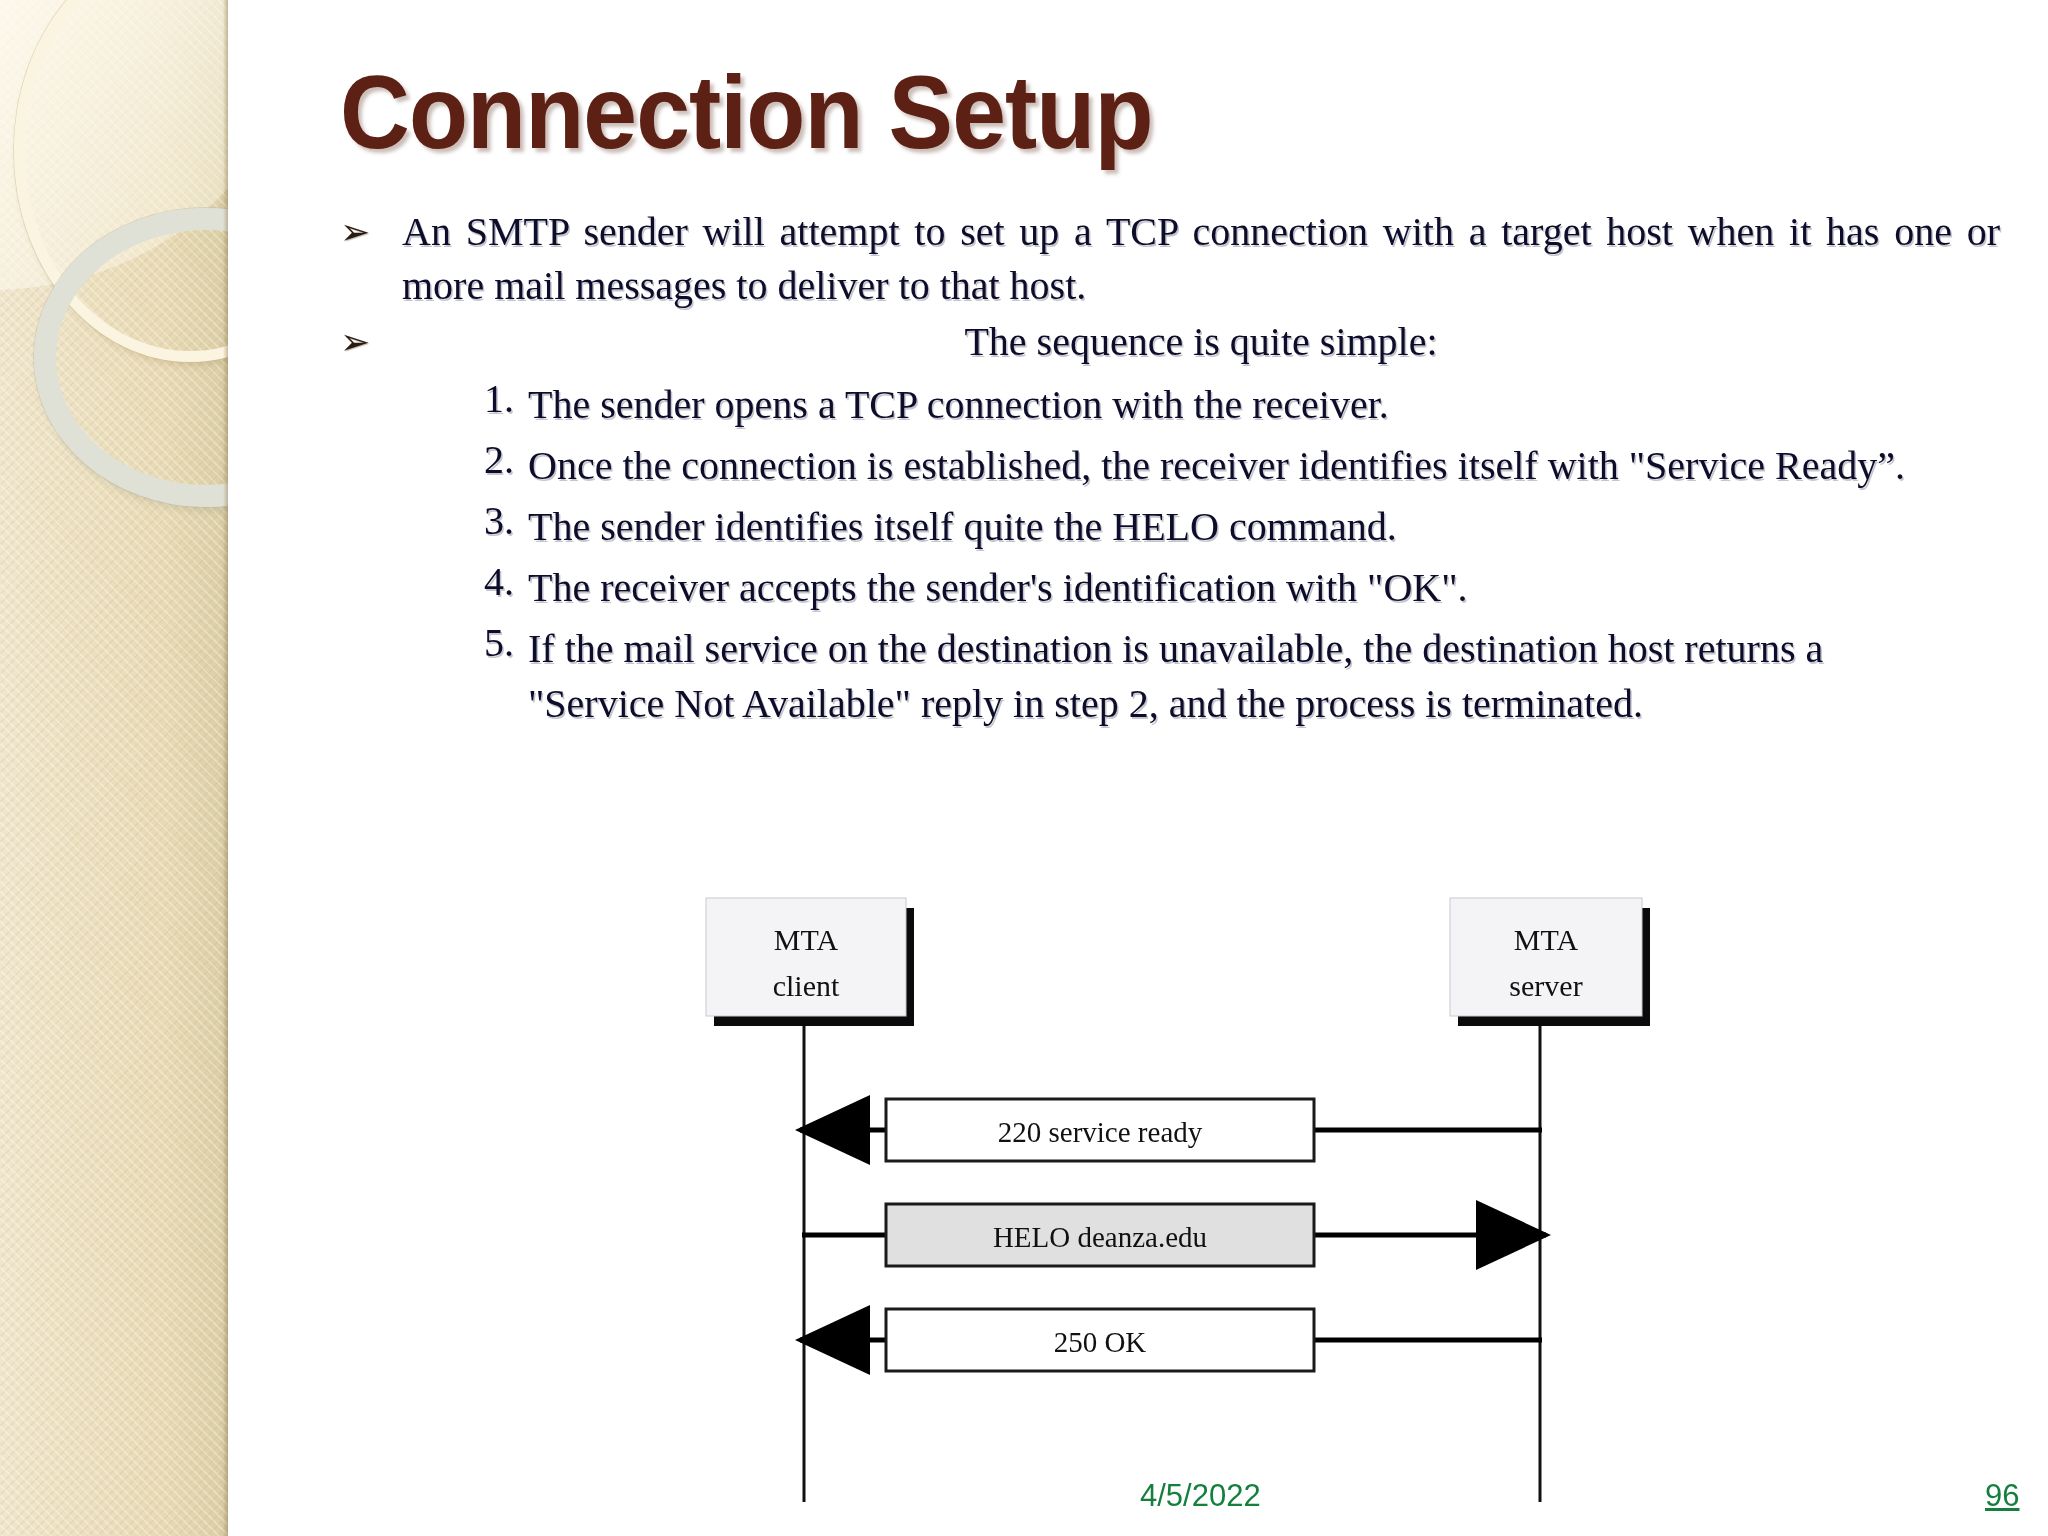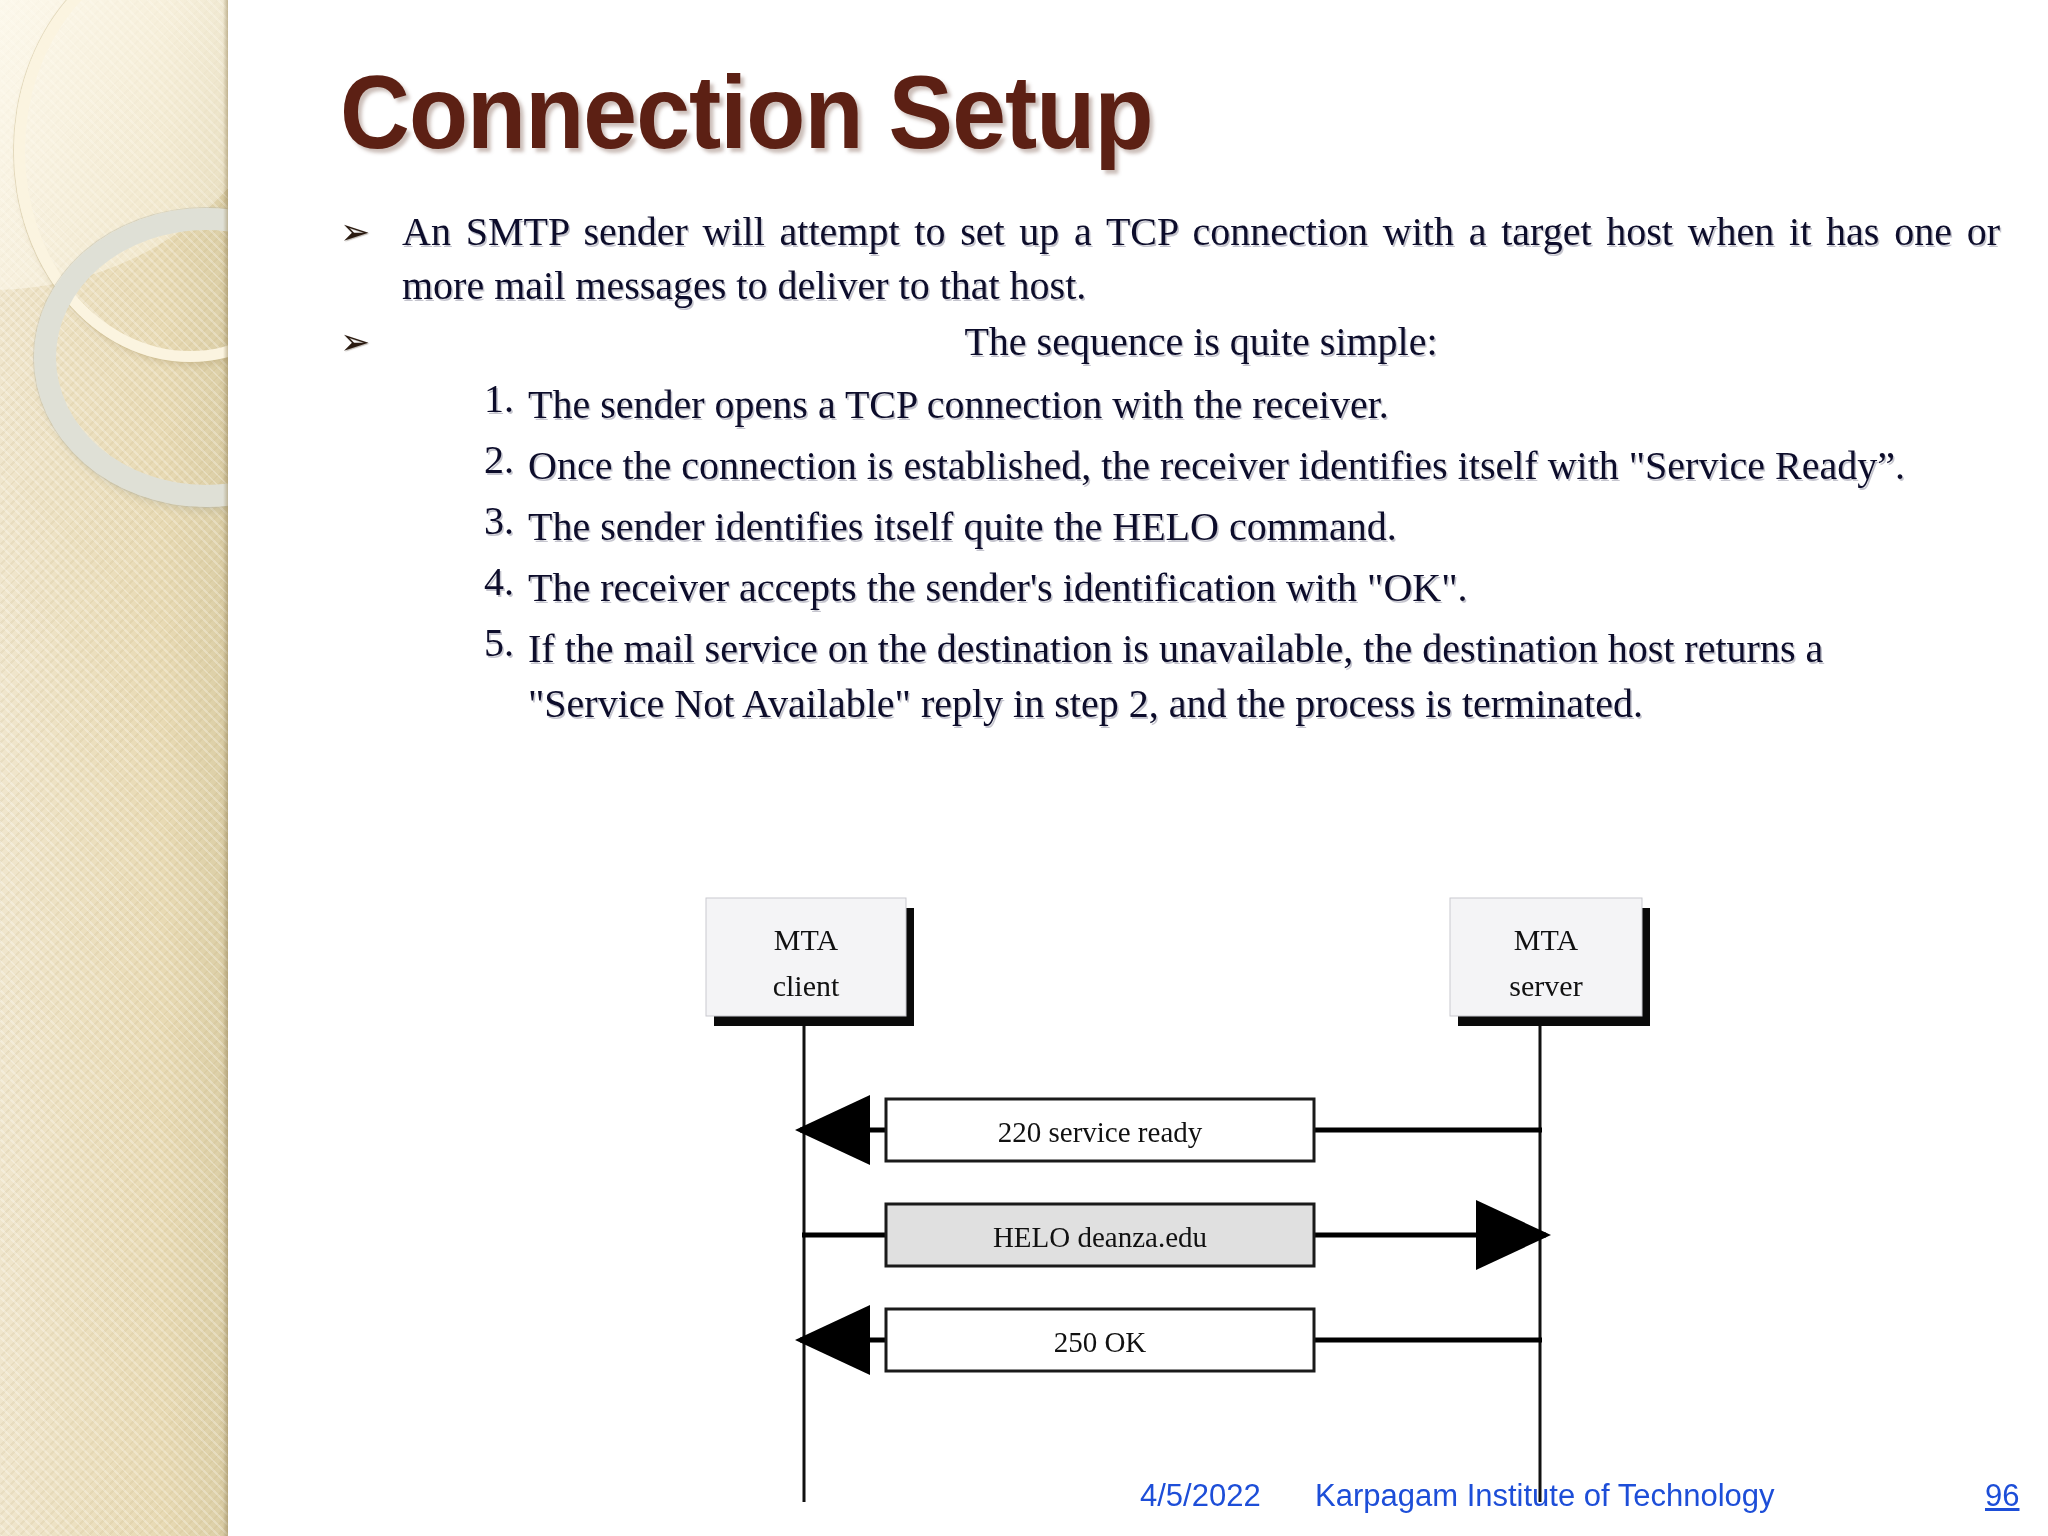--- a/index.html
+++ b/index.html
@@ -192,21 +192,21 @@
 
   
   .footer {
     position: absolute;
     left: 0;
     top: 1478px;
     width: 2048px;
     height: 52px;
     font-family: "Liberation Sans", "DejaVu Sans", sans-serif;
     font-size: 31px;
-    color: #1d4ed8;
+    color: #15803d;
   }
   .footer-date {
     position: absolute;
     left: 1140px;
     top: 0;
     white-space: nowrap;
   }
   .footer-org {
     position: absolute;
     left: 1315px;
@@ -320,17 +320,16 @@
         <line x1="100" y1="448" x2="186" y2="448" stroke="#000" stroke-width="5" marker-start="url(#arrL)"></line>
         <line x1="614" y1="448" x2="842" y2="448" stroke="#000" stroke-width="5"></line>
         <rect x="186" y="417" width="428" height="62" fill="#ffffff" stroke="#1a1a1a" stroke-width="3"></rect>
         <text x="400" y="460" text-anchor="middle" font-family="Liberation Serif, serif" font-size="29" fill="#111">250 OK</text>
       </g>
     </svg>
   </div>
 
   <div class="footer">
     <span class="footer-date">4/5/2022</span>
-    <span class="footer-org">Karpagam Institute of Technology</span>
     <span class="footer-page">96</span>
   </div>
 
 </div>
 
 </body></html>

